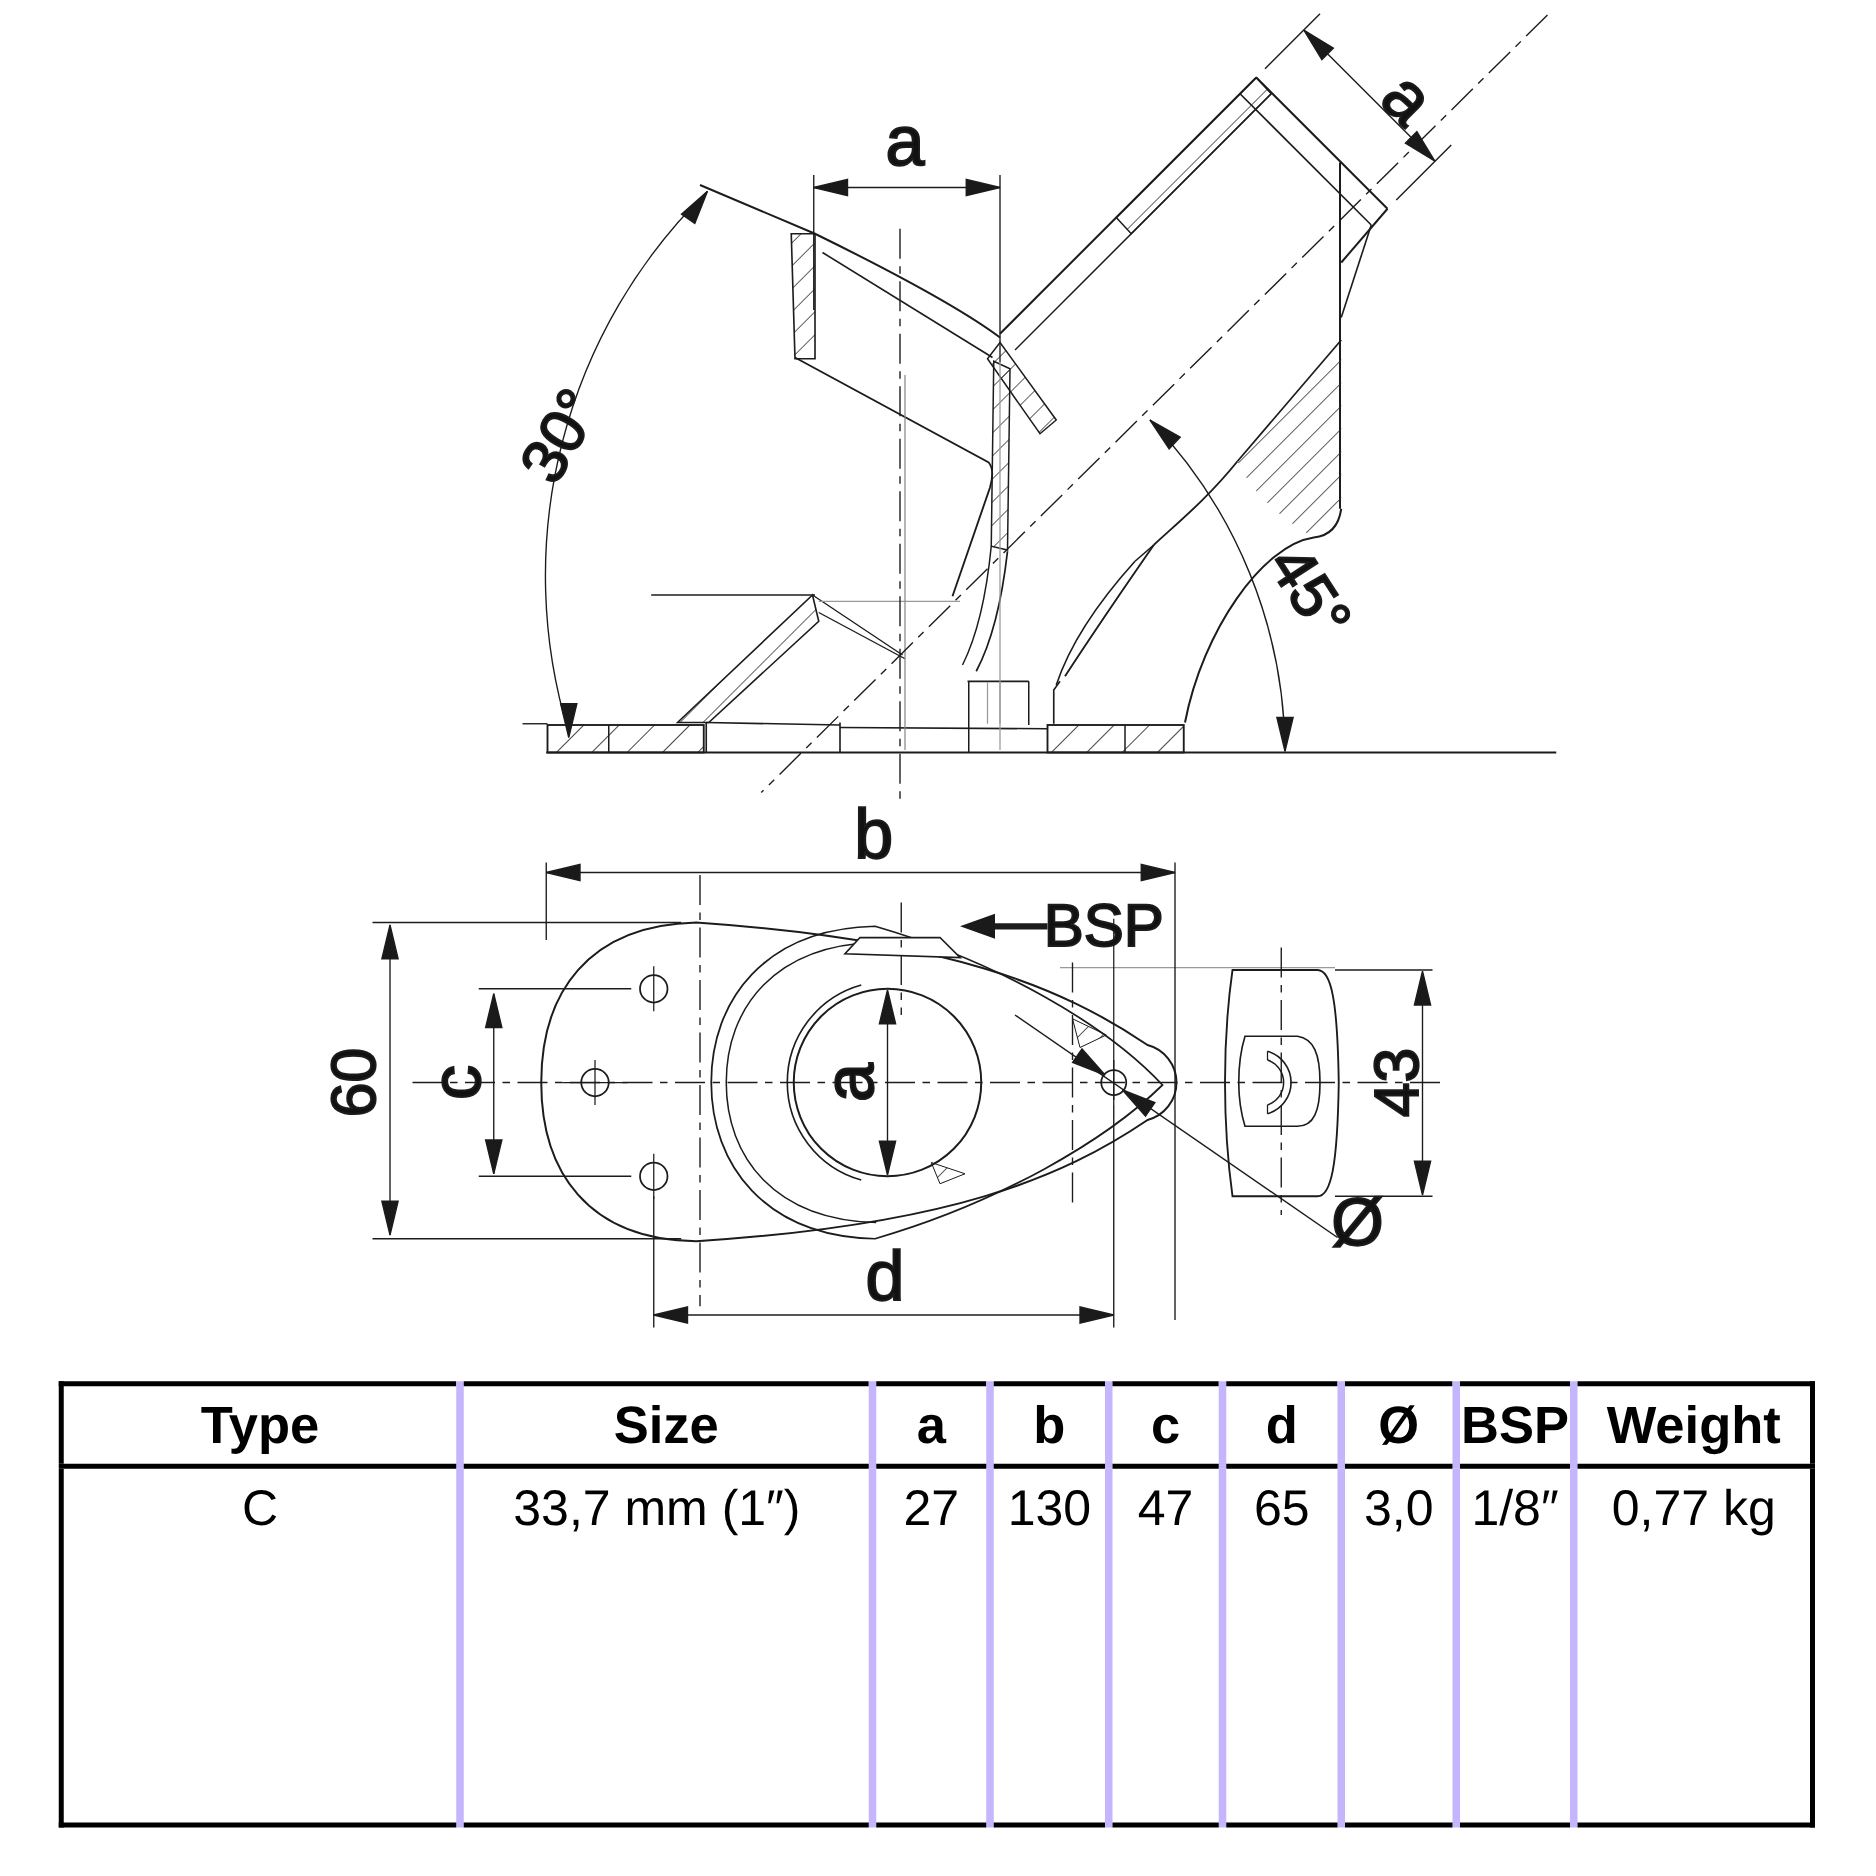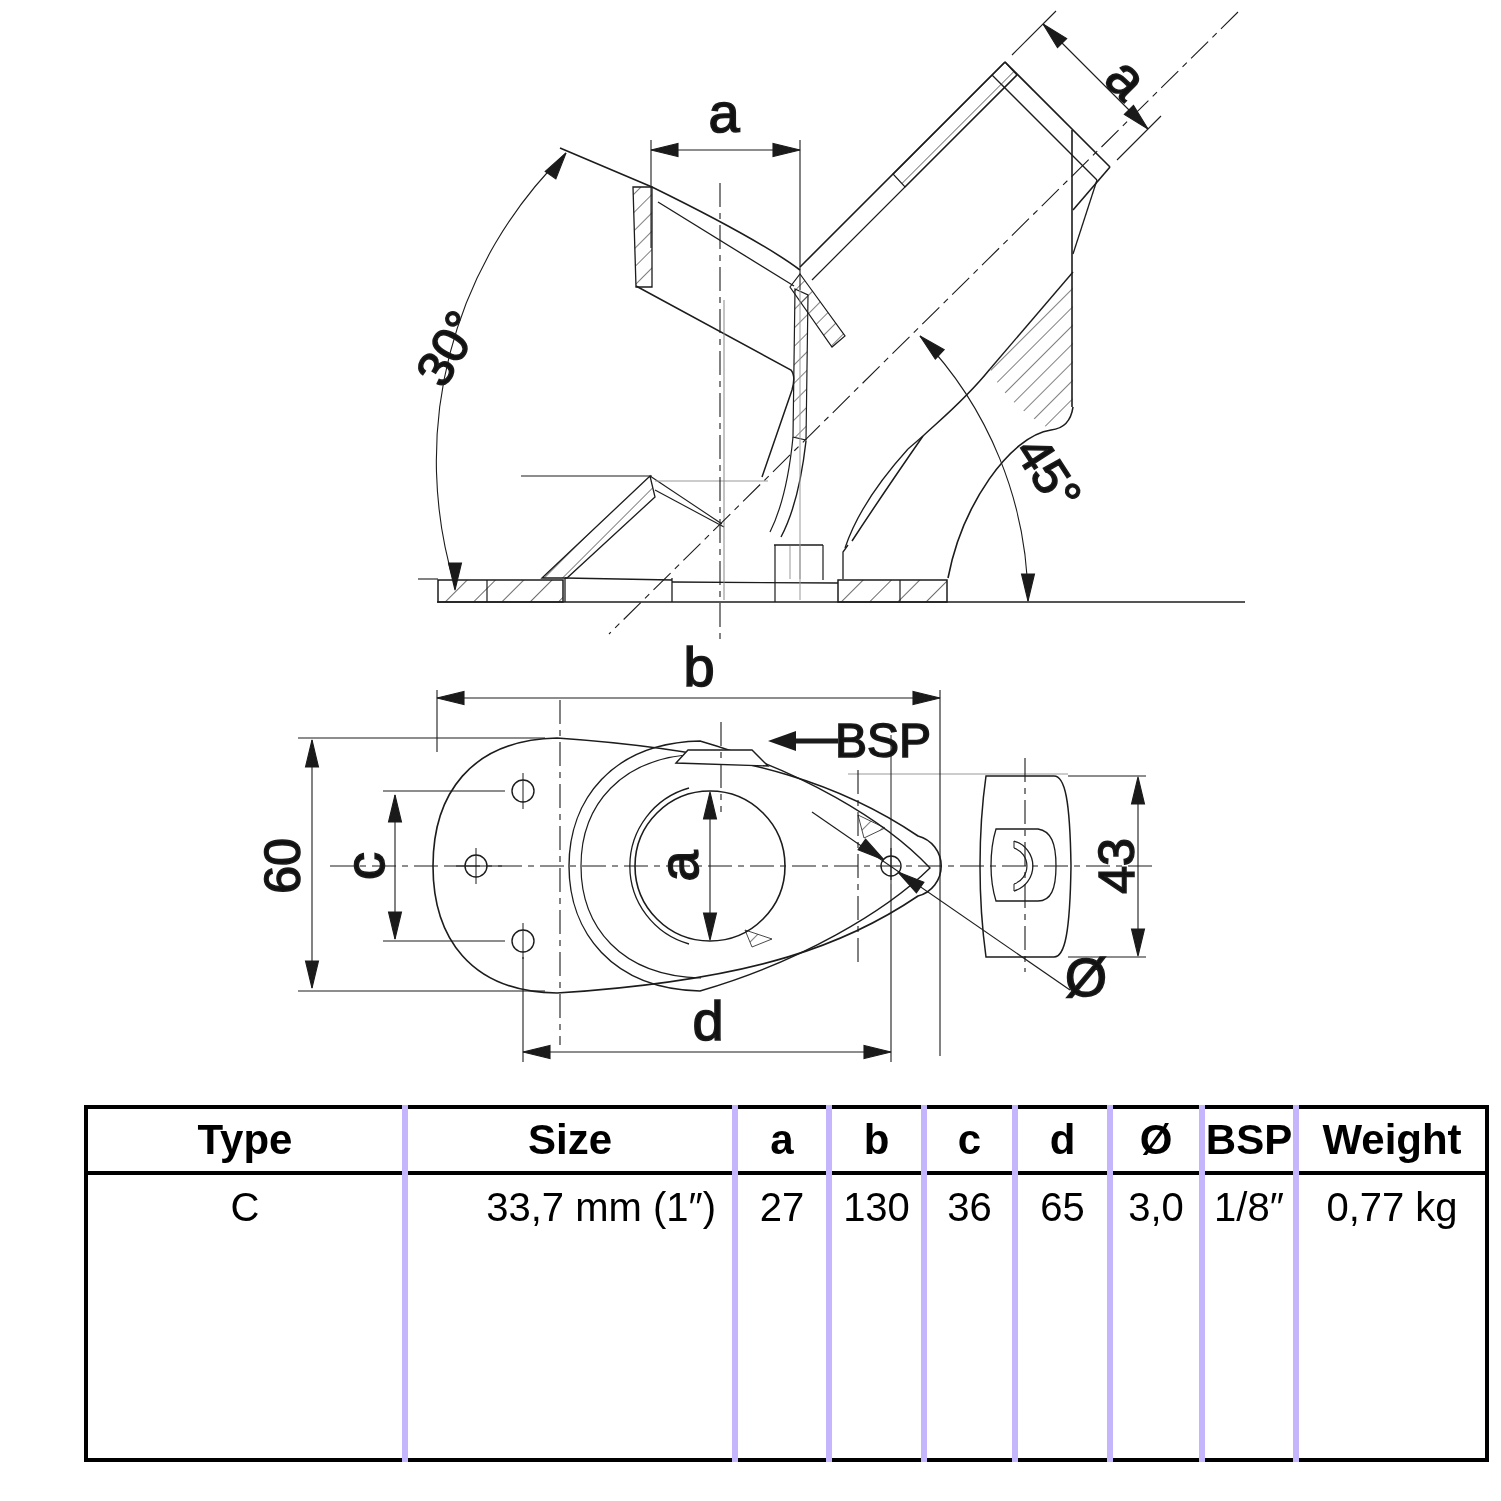--- a/index.html
+++ b/index.html
@@ -6,29 +6,29 @@
   #stage{position:relative;width:1501px;height:1501px;background:#fff;overflow:hidden;
          font-family:"Liberation Sans", sans-serif;color:#000;}
   #drawing{position:absolute;left:0;top:0;}
   svg text{fill:#111;}
   .dimlabel{font-size:56px;}
   .dimlabel-sm{font-size:50px;}
   .bsplabel{font-size:48px;}
   .dialabel{font-size:54px;}
   
   #spec-table{position:absolute;left:47px;top:1105px;width:1403px;height:352px;
-              border-collapse:collapse;table-layout:fixed;margin-left:37px;}
+              border-collapse:collapse;table-layout:fixed;}
   #spec-table th,#spec-table td{border-left:6px solid #c4b5fd;overflow:hidden;white-space:nowrap;}
   #spec-table th:first-child,#spec-table td:first-child{border-left:none;}
   #spec-table{border:4px solid #000;}
   #spec-table thead th{border-bottom:4px solid #000;font-weight:bold;font-size:42px;
                        text-align:center;height:62px;vertical-align:middle;padding:0;}
   #spec-table tbody td{font-size:40px;font-weight:normal;vertical-align:top;
                        padding-top:10px;height:272px;text-align:center;}
-  #spec-table tbody td.size-cell{text-align:right;padding-right:16px;}
+  #spec-table tbody td.size-cell{text-align:center;padding-right:16px;}
   .c-type{width:319px;} .c-size{width:330px;} .c-a{width:94px;} .c-b{width:95px;}
   .c-c{width:91px;} .c-d{width:95px;} .c-dia{width:92px;} .c-bsp{width:94px;} .c-w{width:191px;}
 </style>
 </head>
 <body>
 
 <div id="stage">
 
 <svg id="drawing" width="1501" height="1100" viewBox="0 0 1501 1100">
   <defs>
@@ -291,21 +291,21 @@
       <th>BSP</th>
       <th>Weight</th>
     </tr>
   </thead>
   <tbody>
     <tr>
       <td>C</td>
       <td class="size-cell">33,7 mm (1″)</td>
       <td>27</td>
       <td>130</td>
-      <td>36</td>
+      <td>47</td>
       <td>65</td>
       <td>3,0</td>
       <td>1/8″</td>
       <td>0,77 kg</td>
     </tr>
   </tbody>
 </table>
 
 </div>
 

